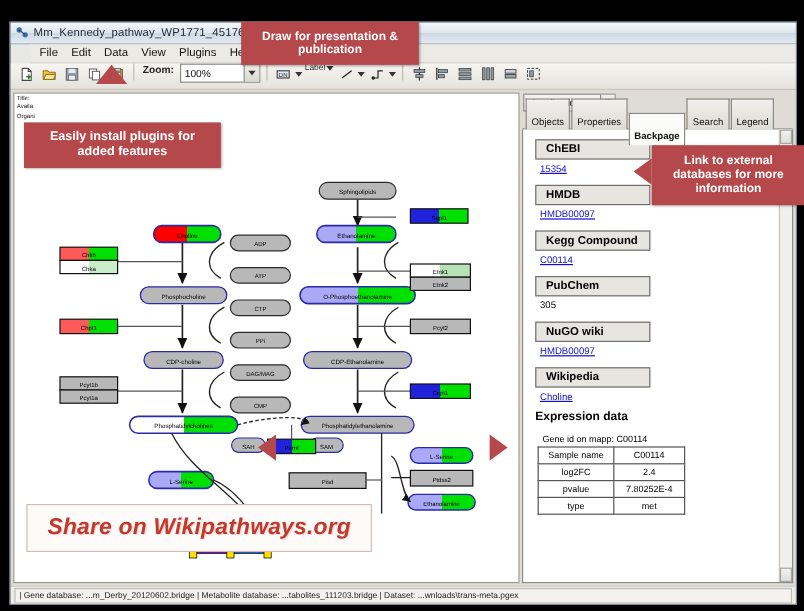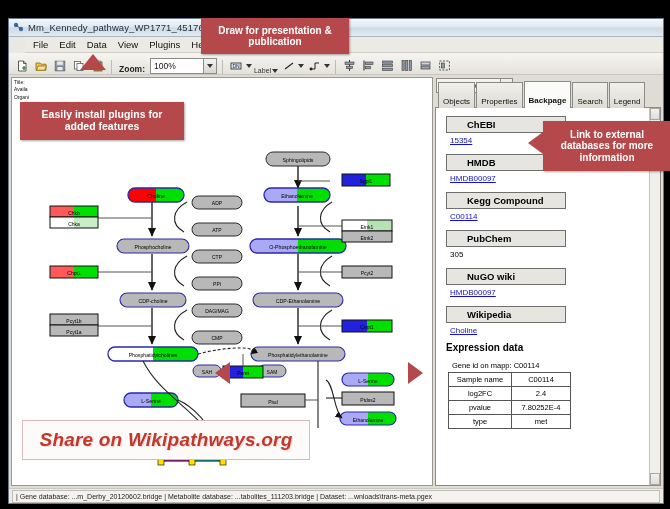--- a/index.html
+++ b/index.html
@@ -13,21 +13,21 @@
             border-bottom:1px solid #a9b6c4;display:flex;align-items:center;padding:0 4px;flex:0 0 auto;}
   .tb-ico{width:11px;height:11px;margin-right:4px;position:relative;flex:0 0 auto;}
   .tb-ico svg{display:block;}
   .tb-title{font-size:9.5px;color:#1b2838;white-space:nowrap;overflow:hidden;letter-spacing:.1px;}
 
   .menubar{height:15px;background:#eceae4;border-bottom:1px solid #cfcdc6;display:flex;align-items:center;
            padding:0 3px;gap:1px;flex:0 0 auto;margin-left:16px;}
   .menuitem{font-size:9.5px;color:#111;padding:1px 5px;line-height:12px;cursor:default;}
 
   .toolbar{height:21px;background:linear-gradient(180deg,#f6f5f1,#e4e2db);border-bottom:1px solid #c8c6bf;
-           display:flex;align-items:flex-end;padding:0 4px;gap:2px;flex:0 0 auto;position:relative;}
+           display:flex;align-items:flex-start;padding:0 4px;gap:2px;flex:0 0 auto;position:relative;}
   .tbtn{width:15px;height:15px;display:flex;align-items:center;justify-content:center;border:1px solid transparent;border-radius:2px;}
   .tsep{width:1px;height:14px;background:#bdbbb4;margin:0 3px;}
   .zlabel{font-size:8.5px;color:#222;margin:0 3px 0 2px;font-weight:bold;}
   .zoomcombo{width:62px;height:14px;background:#fff;border:1px solid #8d8b85;display:flex;align-items:center;
              font-size:8.5px;color:#111;padding-left:3px;position:relative;}
   .zoomcombo .arr{position:absolute;right:0;top:0;bottom:0;width:12px;background:linear-gradient(180deg,#f2f1ed,#d9d7d0);
              border-left:1px solid #8d8b85;display:flex;align-items:center;justify-content:center;}
   .caret{width:0;height:0;border-left:3px solid transparent;border-right:3px solid transparent;border-top:4px solid #333;}
   .drop{display:flex;align-items:center;gap:1px;}
   .droptxt{font-size:7px;color:#333;}
@@ -40,26 +40,26 @@
   .vistop{height:16px;display:flex;align-items:center;padding:0 2px 0 1px;flex:0 0 auto;}
   .viscombo{width:72px;height:13px;background:#f3f2ee;border:1px solid #8d8b85;display:flex;align-items:center;
             font-size:8px;color:#111;padding-left:3px;position:relative;}
   .viscombo .arr{position:absolute;right:0;top:0;bottom:0;width:11px;background:linear-gradient(180deg,#f2f1ed,#d9d7d0);
             border-left:1px solid #8d8b85;display:flex;align-items:center;justify-content:center;}
 
   .tabstrip{display:flex;align-items:flex-end;height:14px;padding-left:3px;flex:0 0 auto;gap:1px;
             border-bottom:1px solid #8d8b85;position:relative;}
   .tab{font-size:8px;color:#111;padding:14px 4px 1px;background:linear-gradient(180deg,#f1f0ec,#dddbd4);
        border:1px solid #8d8b85;border-bottom:none;line-height:10px;position:relative;top:1px;}
-  .tab.active{background:#fbfbf9;font-weight:bold;padding-bottom:2px;top:1px;z-index:3;}
+  .tab.active{background:#fbfbf9;font-weight:bold;padding-bottom:2px;top:14px;z-index:3;}
 
   .backpage{flex:1 1 auto;background:#fff;border:1px solid #8d8b85;border-top:none;position:relative;overflow:hidden;
             padding:6px 0 0 0;}
   .bpinner{padding:0 8px 0 10px;}
-  .dbbox{border:1px solid #6f6f6f;background:#e6e5e0;padding:2px 20px;font-size:9.5px;font-weight:bold;color:#000;
+  .dbbox{border:1px solid #6f6f6f;background:#e6e5e0;padding:2px 8px;font-size:9.5px;font-weight:bold;color:#000;
          display:inline-block;min-width:78px;margin-bottom:3px;}
   .dblink{font-size:8px;color:#1111cc;text-decoration:underline;margin:0 0 7px 4px;display:block;}
   .dbplain{font-size:8px;color:#000;margin:0 0 7px 4px;display:block;}
   .exprhdr{font-size:10px;font-weight:bold;color:#000;margin:2px 0 8px 0;}
   .genidline{font-size:7.5px;color:#000;margin:0 0 2px 6px;}
   table.expr{border-collapse:collapse;font-size:7.5px;margin-left:2px;border:1px solid #555;}
   table.expr td{border:1px solid #555;padding:2px 5px;text-align:center;color:#000;white-space:nowrap;}
   table.expr td.k{min-width:52px;}
   table.expr td.v{min-width:48px;}
 

